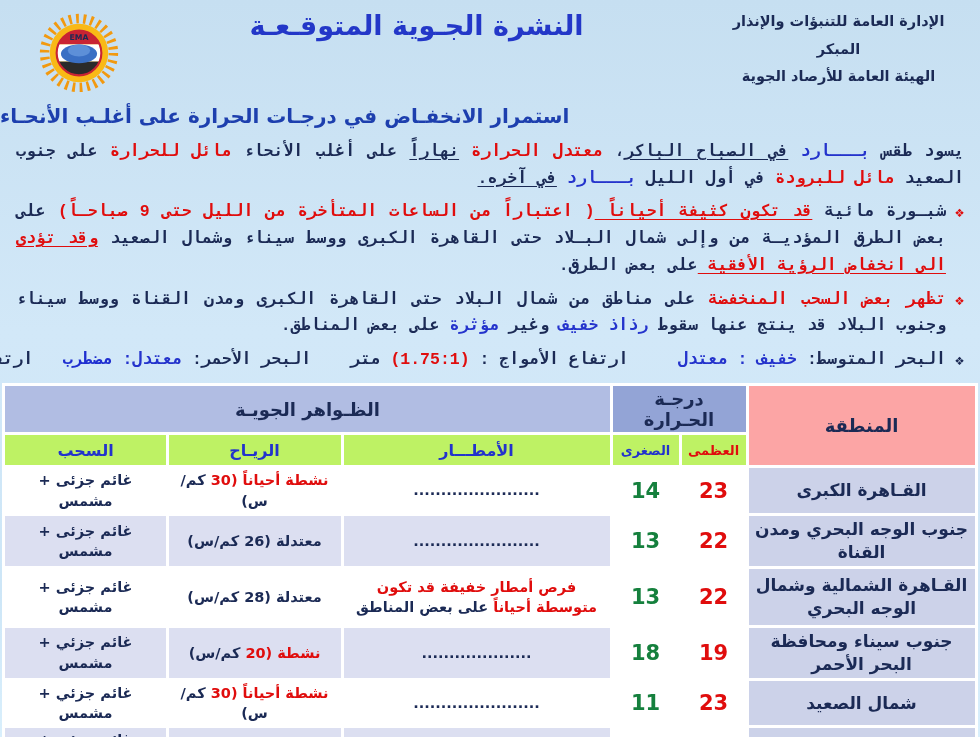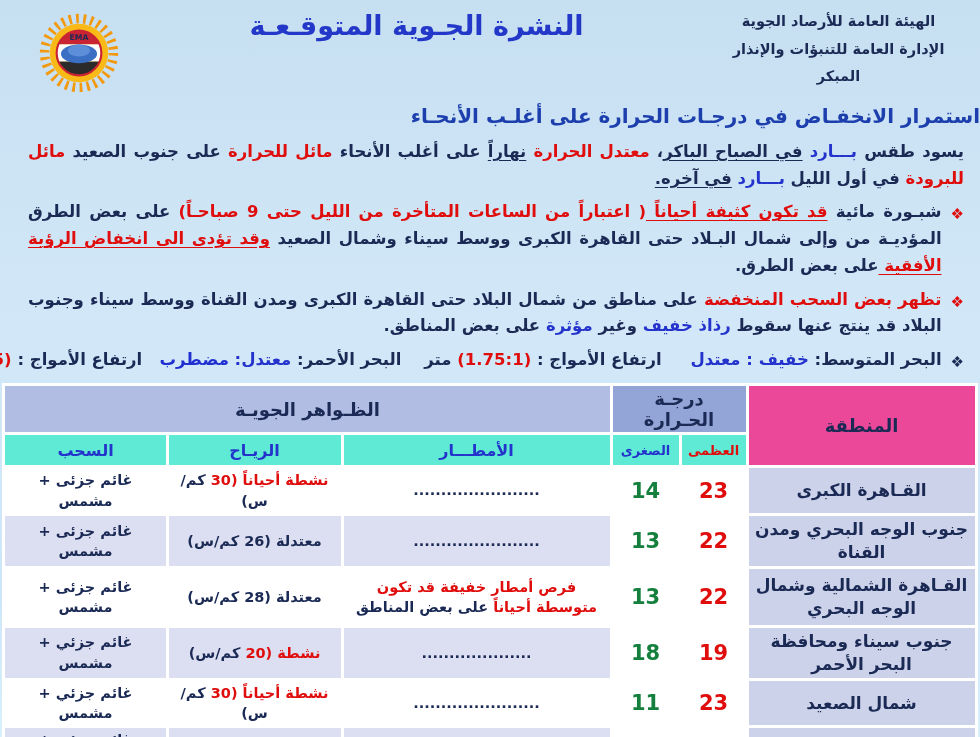--- a/index.html
+++ b/index.html
@@ -14,36 +14,36 @@
 
   
   .header { display: flex; align-items: flex-start; padding: 8px 14px 0 14px; }
   .org-block { width: 255px; text-align: center; font-weight: bold; font-size: 14.5px; line-height: 1.9; color: #1b2a55; }
   .title-block { flex: 1; text-align: center; padding-top: 2px; }
   .bulletin-title { color: #2337c8; font-size: 27px; font-weight: bold; }
   .bulletin-date { display: inline-block; margin-top: 7px; font-size: 22px; font-weight: bold; color: #101010; text-decoration: underline; text-underline-offset: 4px; }
   .logo-wrap { width: 108px; display: flex; justify-content: flex-start; padding-top: 2px; }
 
   
-  .headline { text-align: right; color: #1d3fae; font-weight: bold; font-size: 20px; margin-top: 8px; letter-spacing: 0; }
-  .paras { padding: 4px 16px 0 28px; }
+  .headline { text-align: left; color: #1d3fae; font-weight: bold; font-size: 20px; margin-top: 8px; letter-spacing: 0; }
+  .paras { padding: 4px 16px 0 16px; font-family: Liberation Mono, monospace; }
   .para { font-size: 16.5px; font-weight: bold; line-height: 1.62; text-align: justify; margin-top: 7px; }
   .bullet-row { display: flex; gap: 9px; }
   .bullet-glyph { flex: 0 0 auto; font-size: 15px; padding-top: 3px; }
   .bullet-red { color: #e00d0d; }
   .bullet-navy { color: #1b2a55; }
   .sea-line { white-space: nowrap; }
 
   
   table.wx { width: 972px; margin: 9px auto 0 auto; border-collapse: separate; border-spacing: 3px; background: #ffffff; table-layout: fixed; }
   th, td { text-align: center; vertical-align: middle; padding: 2px 4px; overflow: hidden; }
-  .h-region { background: #ec4899; color: #1b2a55; font-size: 18px; font-weight: bold; }
+  .h-region { background: #fca5a5; color: #1b2a55; font-size: 18px; font-weight: bold; }
   .h-temp   { background: #93a4d6; color: #1b2a55; font-size: 18px; font-weight: bold; }
   .h-phen   { background: #b1bde3; color: #1b2a55; font-size: 18px; font-weight: bold; }
-  .h-sub    { background: #5eead4; font-weight: bold; }
+  .h-sub    { background: #bef264; font-weight: bold; }
   .h-max    { color: #e00d0d; font-size: 13px; }
   .h-min    { color: #2333cc; font-size: 13px; }
   .h-phen-sub { color: #2333cc; font-size: 16px; }
   td.region { background: #ccd2e9; color: #1b2a55; font-size: 17px; font-weight: bold; line-height: 1.35; }
   td.temp   { background: #ffffff; font-size: 21px; font-weight: bold; }
   td.temp.vmax { color: #e00d0d; }
   td.temp.vmin { color: #15803d; }
   td.phen   { font-size: 14.5px; font-weight: bold; line-height: 1.4; }
   tr.row-odd  td.phen { background: #ffffff; }
   tr.row-even td.phen { background: #dcdff1; }
@@ -51,22 +51,22 @@
   tr.r1 { height: 40px; } tr.r2 { height: 46px; } tr.r3 { height: 56px; }
   tr.r4 { height: 46px; } tr.r5 { height: 36px; } tr.r6 { height: 38px; }
 </style>
 </head>
 <body>
 
 <div class="app">
 
   <div class="header">
     <div class="org-block">
+      <div>الإدارة العامة للتنبؤات والإنذار المبكر</div>
       <div>الهيئة العامة للأرصاد الجوية</div>
-      <div>الإدارة العامة للتنبؤات والإنذار المبكر</div>
     </div>
     <div class="title-block">
       <div class="bulletin-title">النشرة الجـوية المتوقـعـة</div><br>
     </div>
     <div class="logo-wrap">
       <svg width="86" height="86" viewBox="0 0 100 100">
         <circle cx="50" cy="50" r="40" fill="none" stroke="#f2990f" stroke-width="11" stroke-dasharray="3.2 5.2"></circle>
         <circle cx="50" cy="50" r="34" fill="#f9b916"></circle>
         <clipPath id="flagclip">
             <circle cx="50" cy="50" r="26"></circle>

